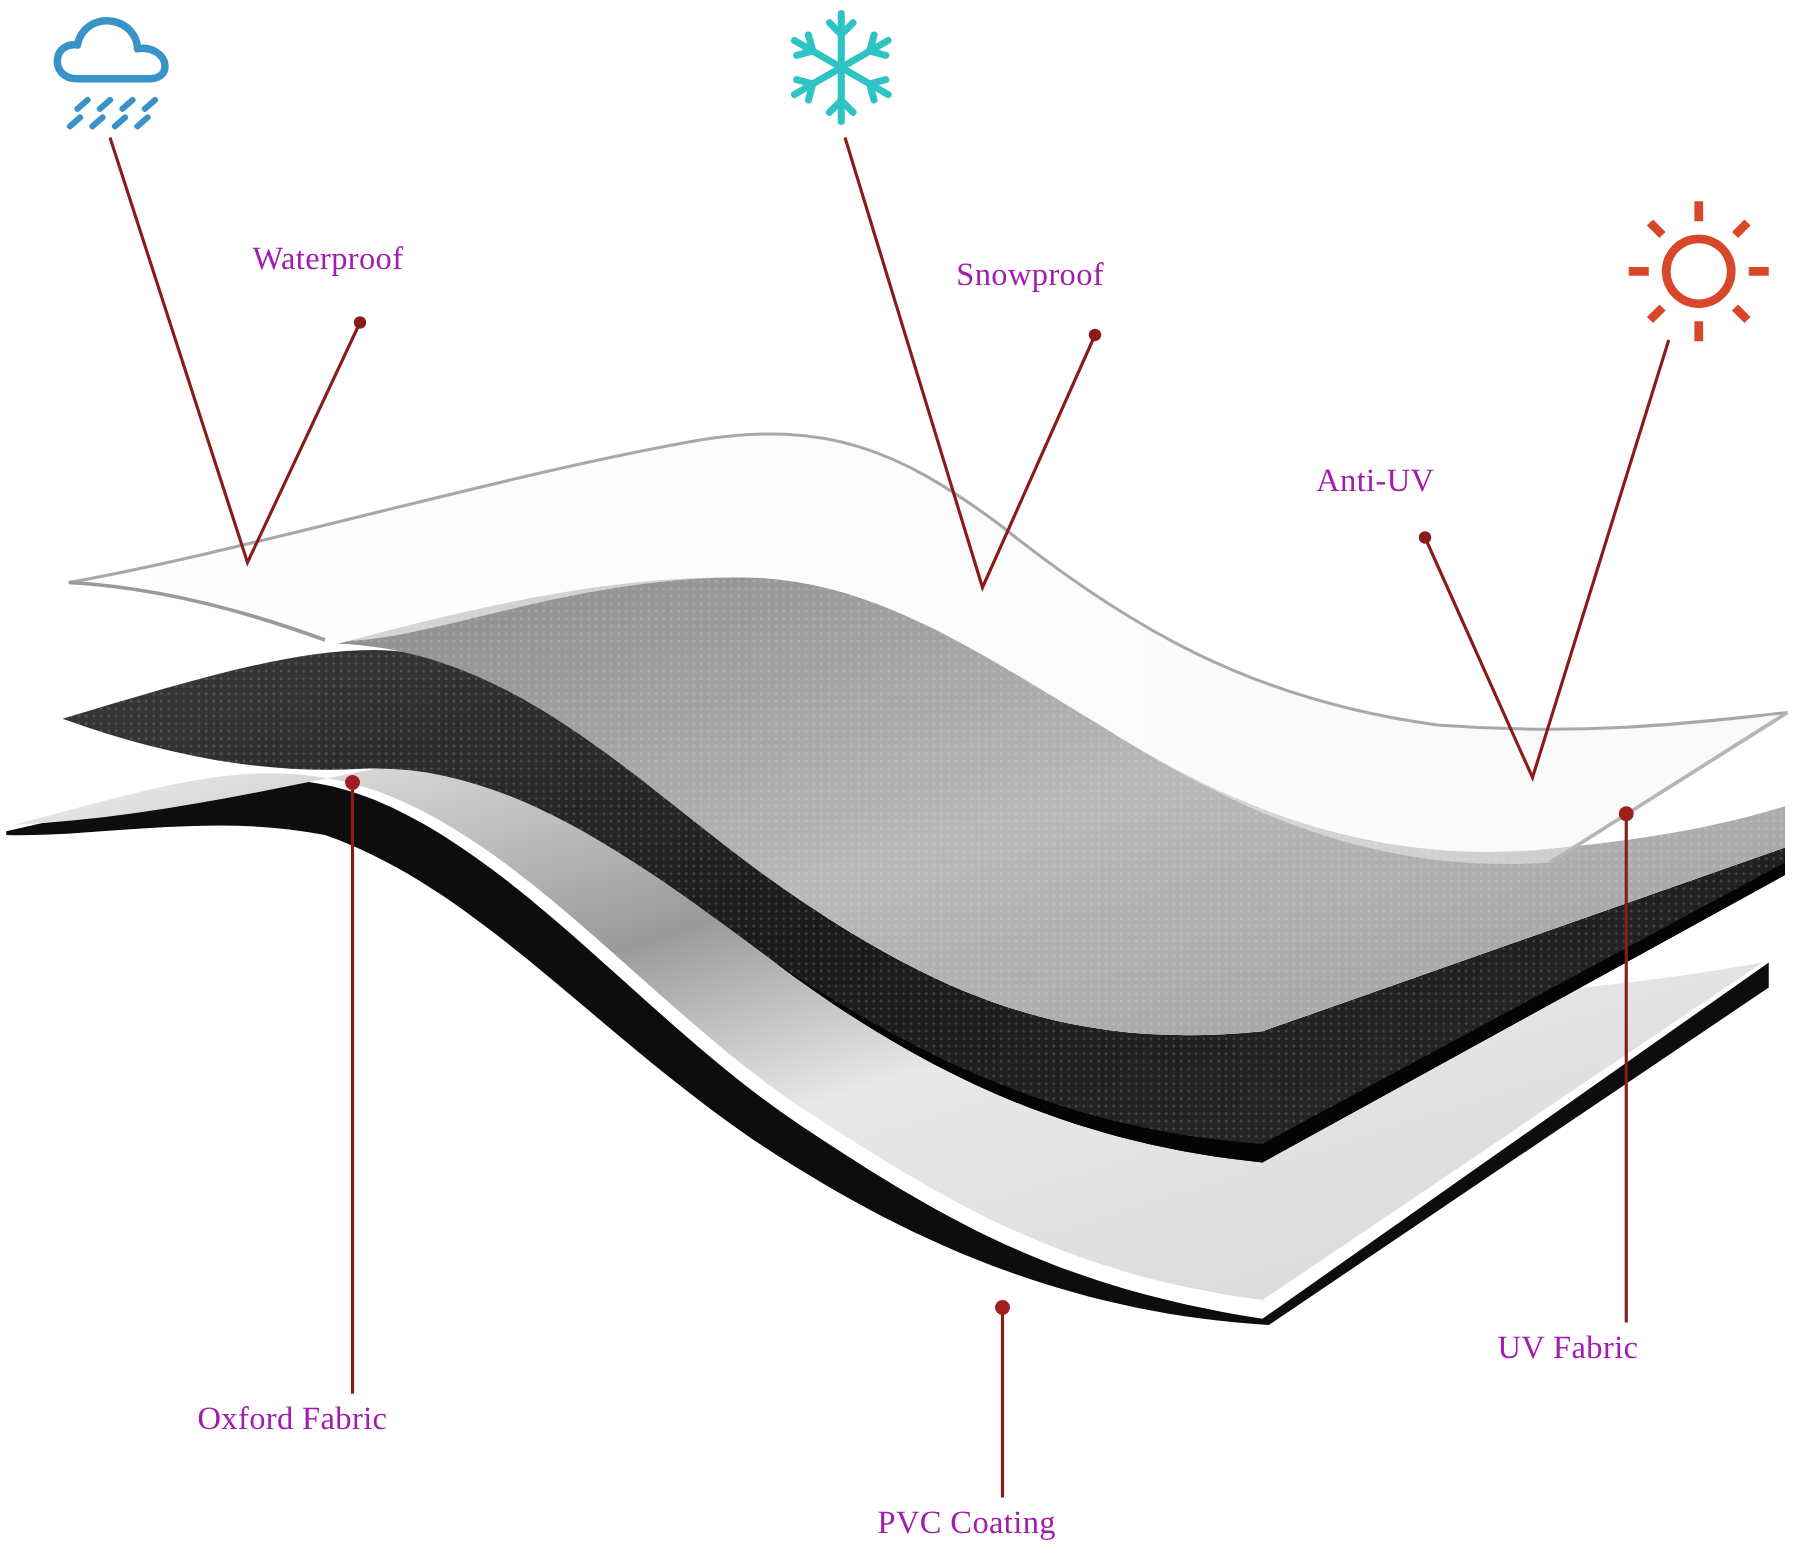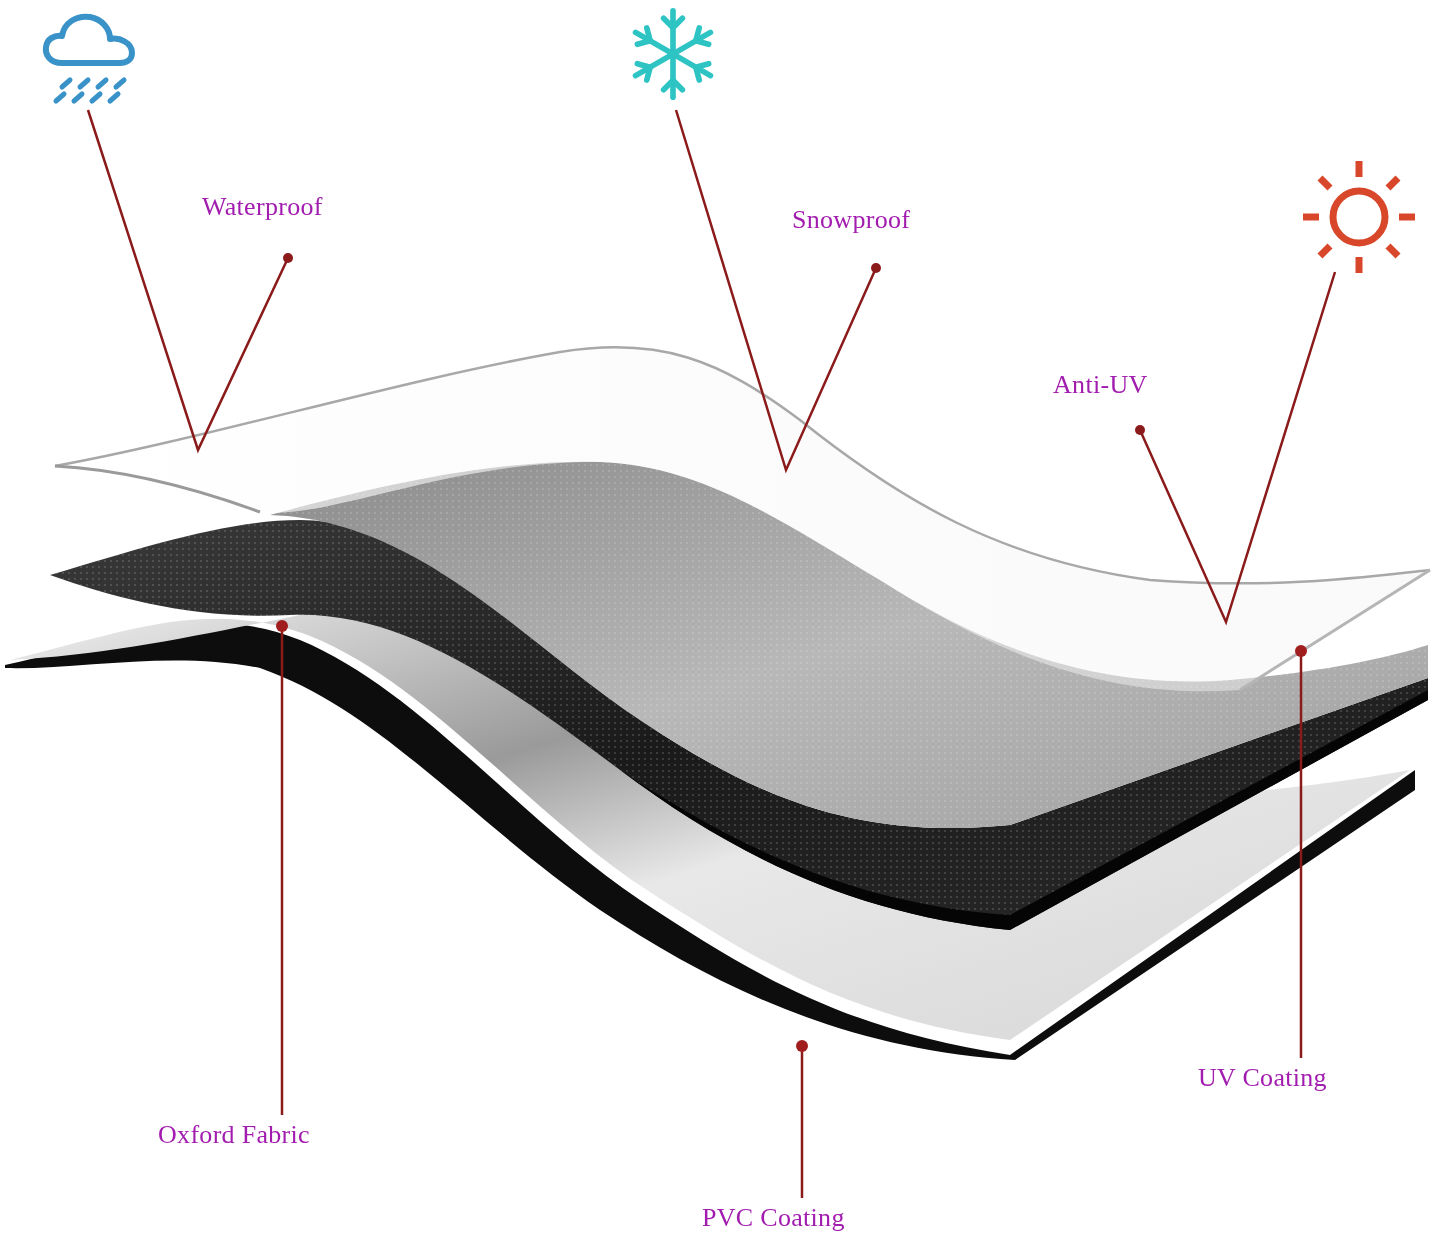--- a/index.html
+++ b/index.html
@@ -123,18 +123,18 @@
         <line x1="40" y1="0" x2="56" y2="0"></line>
       <line x1="-29" y1="-29" x2="-39" y2="-39"></line>
         <line x1="29" y1="-29" x2="39" y2="-39"></line>
       <line x1="-29" y1="29" x2="-39" y2="39"></line>
         <line x1="29" y1="29" x2="39" y2="39"></line>
     </g>
   </svg>
 
   
   <div class="label" style="left:202px;top:192px">Waterproof</div>
-  <div class="label" style="left:792px;top:205px">Snowproof</div>
+  <div class="label" style="left:765px;top:205px">Snowproof</div>
   <div class="label" style="left:1053px;top:370px">Anti-UV</div>
   <div class="label" style="left:158px;top:1120px">Oxford Fabric</div>
   <div class="label" style="left:702px;top:1203px">PVC Coating</div>
-  <div class="label" style="left:1198px;top:1063px">UV Coating</div>
+  <div class="label" style="left:1198px;top:1063px">UV Fabric</div>
 </div>
 
 </body></html>

